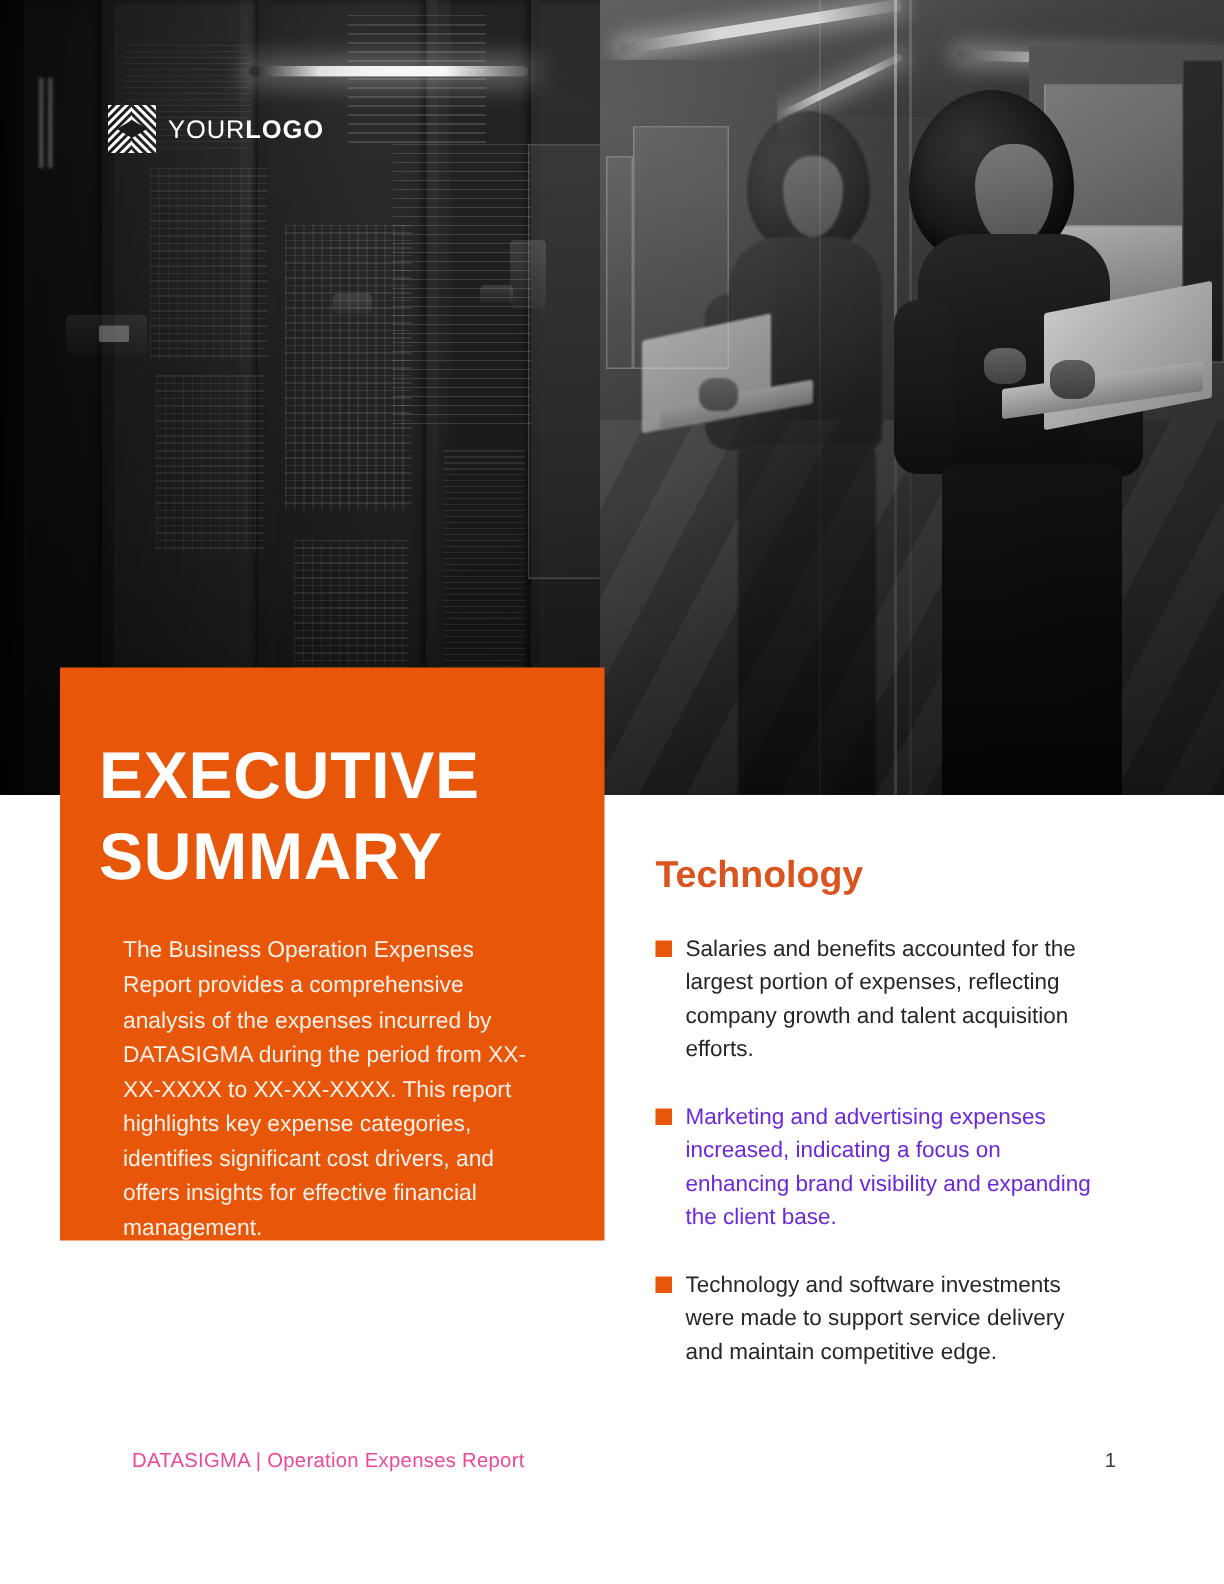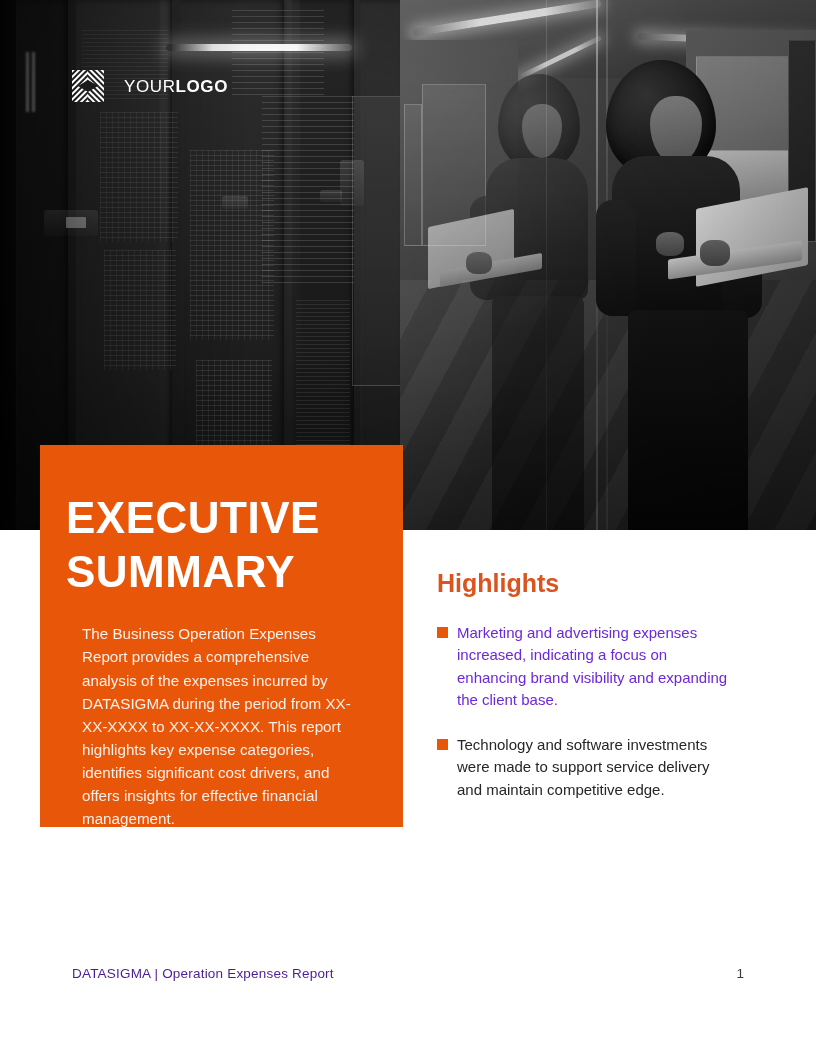--- a/index.html
+++ b/index.html
@@ -210,21 +210,21 @@
     background:
       radial-gradient(ellipse at 30% 40%, rgba(0,0,0,0) 35%, rgba(0,0,0,.45) 100%),
       linear-gradient(90deg, rgba(0,0,0,.55) 0%, rgba(0,0,0,0) 30%);
     pointer-events: none;
   }
 
   
   .logo {
     position: absolute;
     left: 72px; top: 70px;
-    display: flex; align-items: center; gap: 20px;
+    display: flex; align-items: center; gap: 8px;
     z-index: 6;
   }
   .logo-mark {
     width: 32px; height: 32px;
     position: relative; overflow: hidden;
   }
   .logo-text {
     color: #ffffff;
     font-size: 17px;
     letter-spacing: .6px;
@@ -420,32 +420,36 @@
       </span>
     </div>
   </div>
 
   <section class="summary">
     <h1 class="summary-title">EXECUTIVE SUMMARY</h1>
     <p class="summary-body">The Business Operation Expenses Report provides a comprehensive analysis of the expenses incurred by DATASIGMA during the period from XX-XX-XXXX to XX-XX-XXXX. This report highlights key expense categories, identifies significant cost drivers, and offers insights for effective financial management.</p>
   </section>
 
   <section class="highlights">
-    <h2 class="highlights-title" style="color: rgb(217, 84, 30);">Highlights</h2>
-
+    <h2 class="highlights-title" style="color: rgb(217, 84, 30);">Technology</h2>
+
+    <div class="hl-item">
+      <span class="hl-bullet"></span>
+      <span class="hl-text" style="color: rgb(38, 38, 38);">Salaries and benefits accounted for the largest portion of expenses, reflecting company growth and talent acquisition efforts.</span>
+    </div>
 
     <div class="hl-item">
       <span class="hl-bullet"></span>
       <span class="hl-text" style="color: #6d28d9;">Marketing and advertising expenses increased, indicating a focus on enhancing brand visibility and expanding the client base.</span>
     </div>
 
     <div class="hl-item">
       <span class="hl-bullet"></span>
       <span class="hl-text" style="color: rgb(38, 38, 38);">Technology and software investments were made to support service delivery and maintain competitive edge.</span>
     </div>
   </section>
 
   <footer class="footer">
-    <span class="footer-left" style="color: #4c1d95;">DATASIGMA | Operation Expenses Report</span>
+    <span class="footer-left" style="color: #ec4899; margin-left: 16px;">DATASIGMA | Operation Expenses Report</span>
     <span class="footer-page" style="color: rgb(60, 60, 60);">1</span>
   </footer>
 
 </div>
 
 </body></html>

